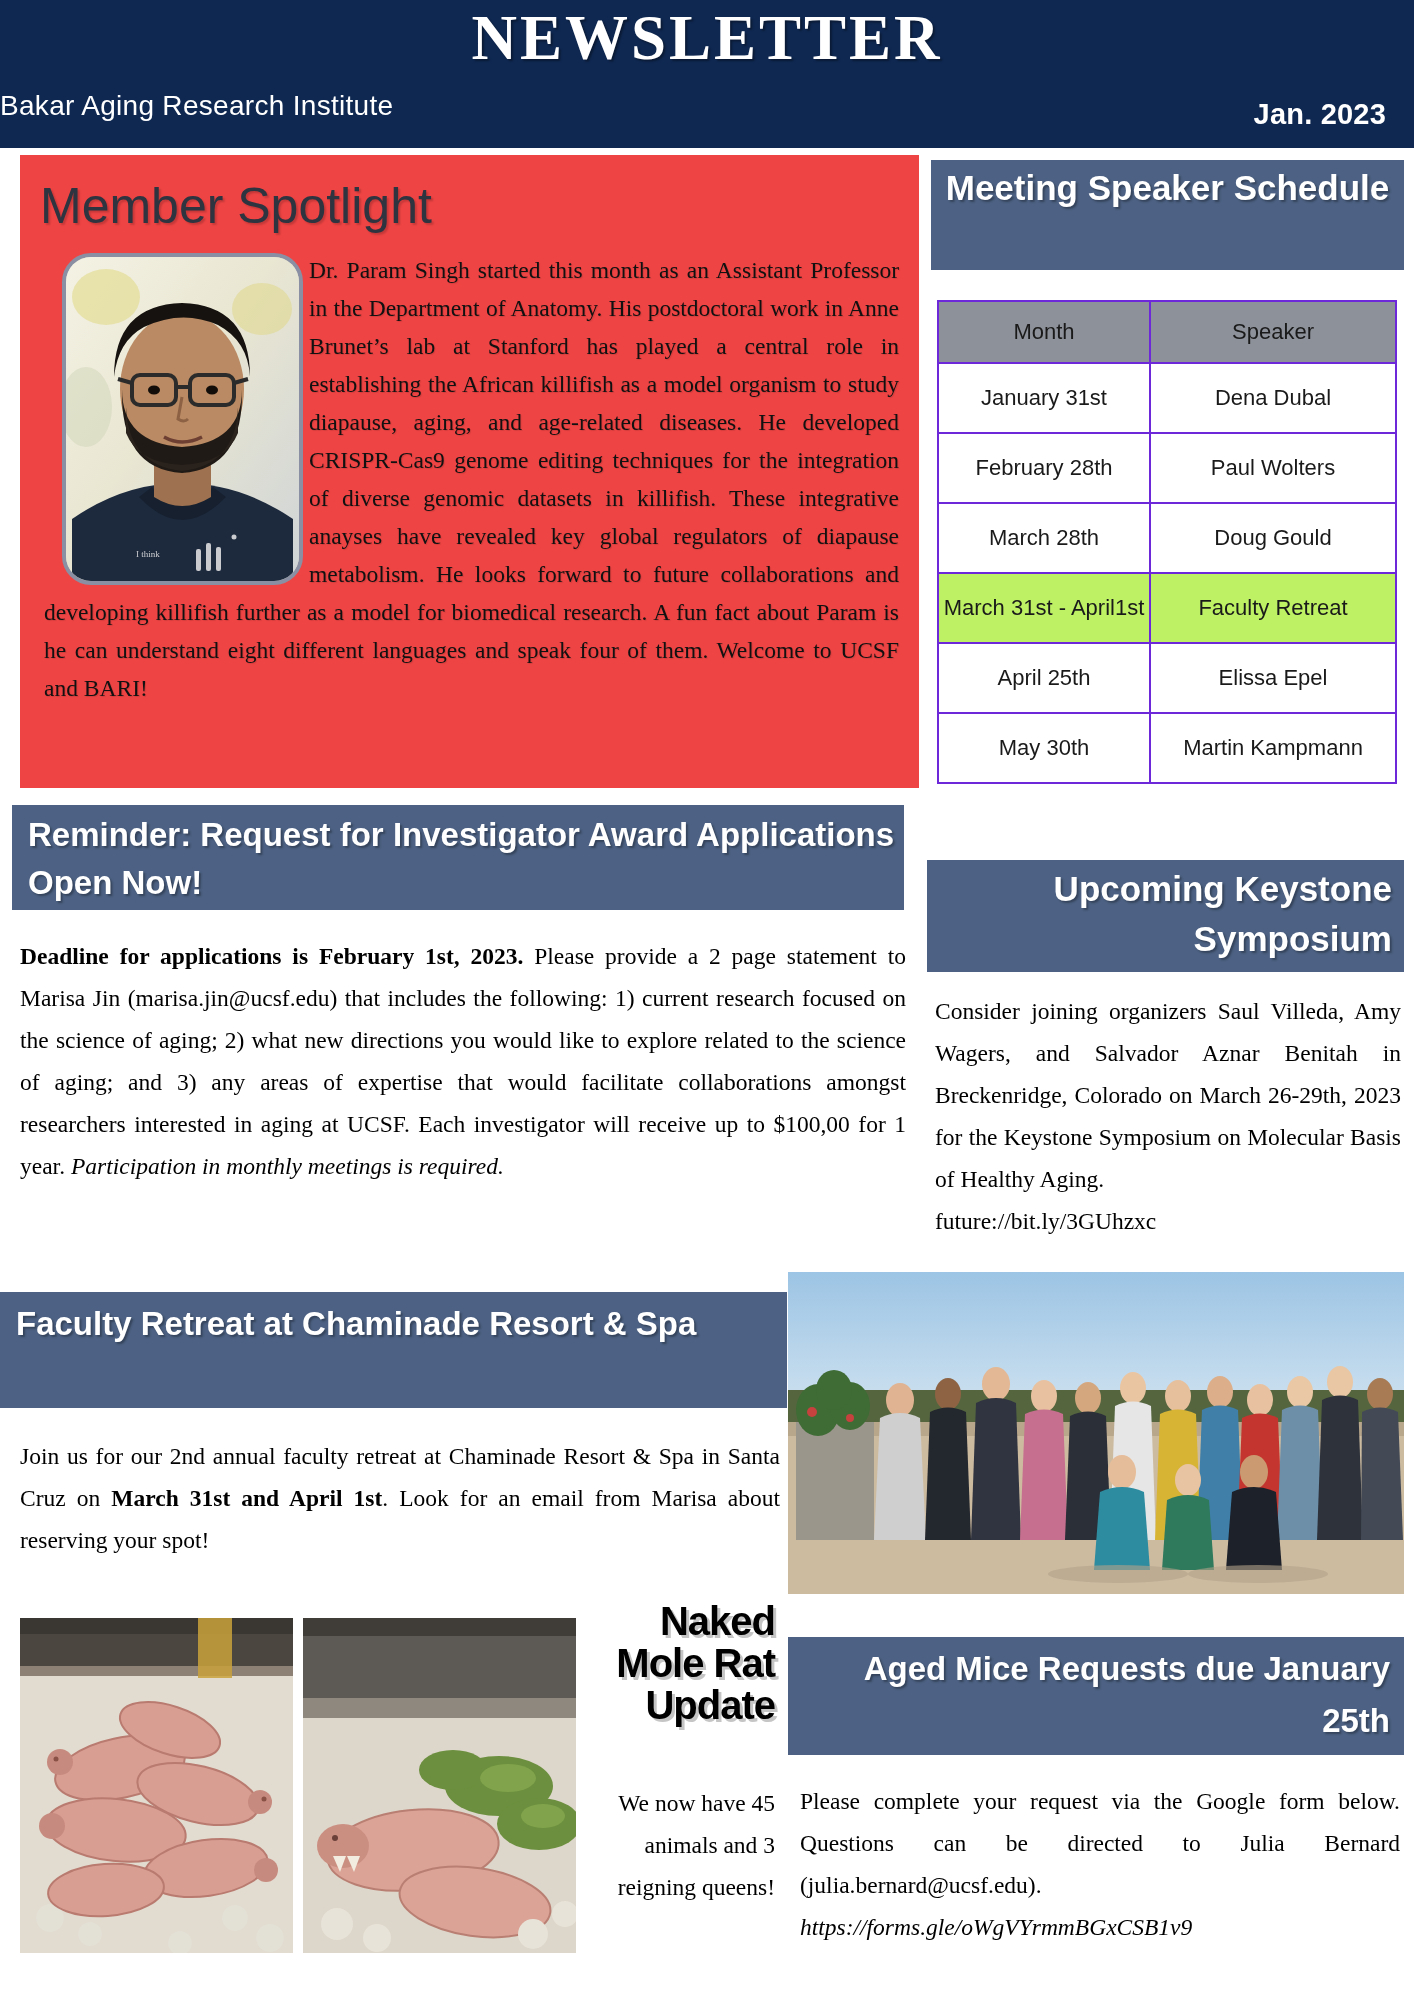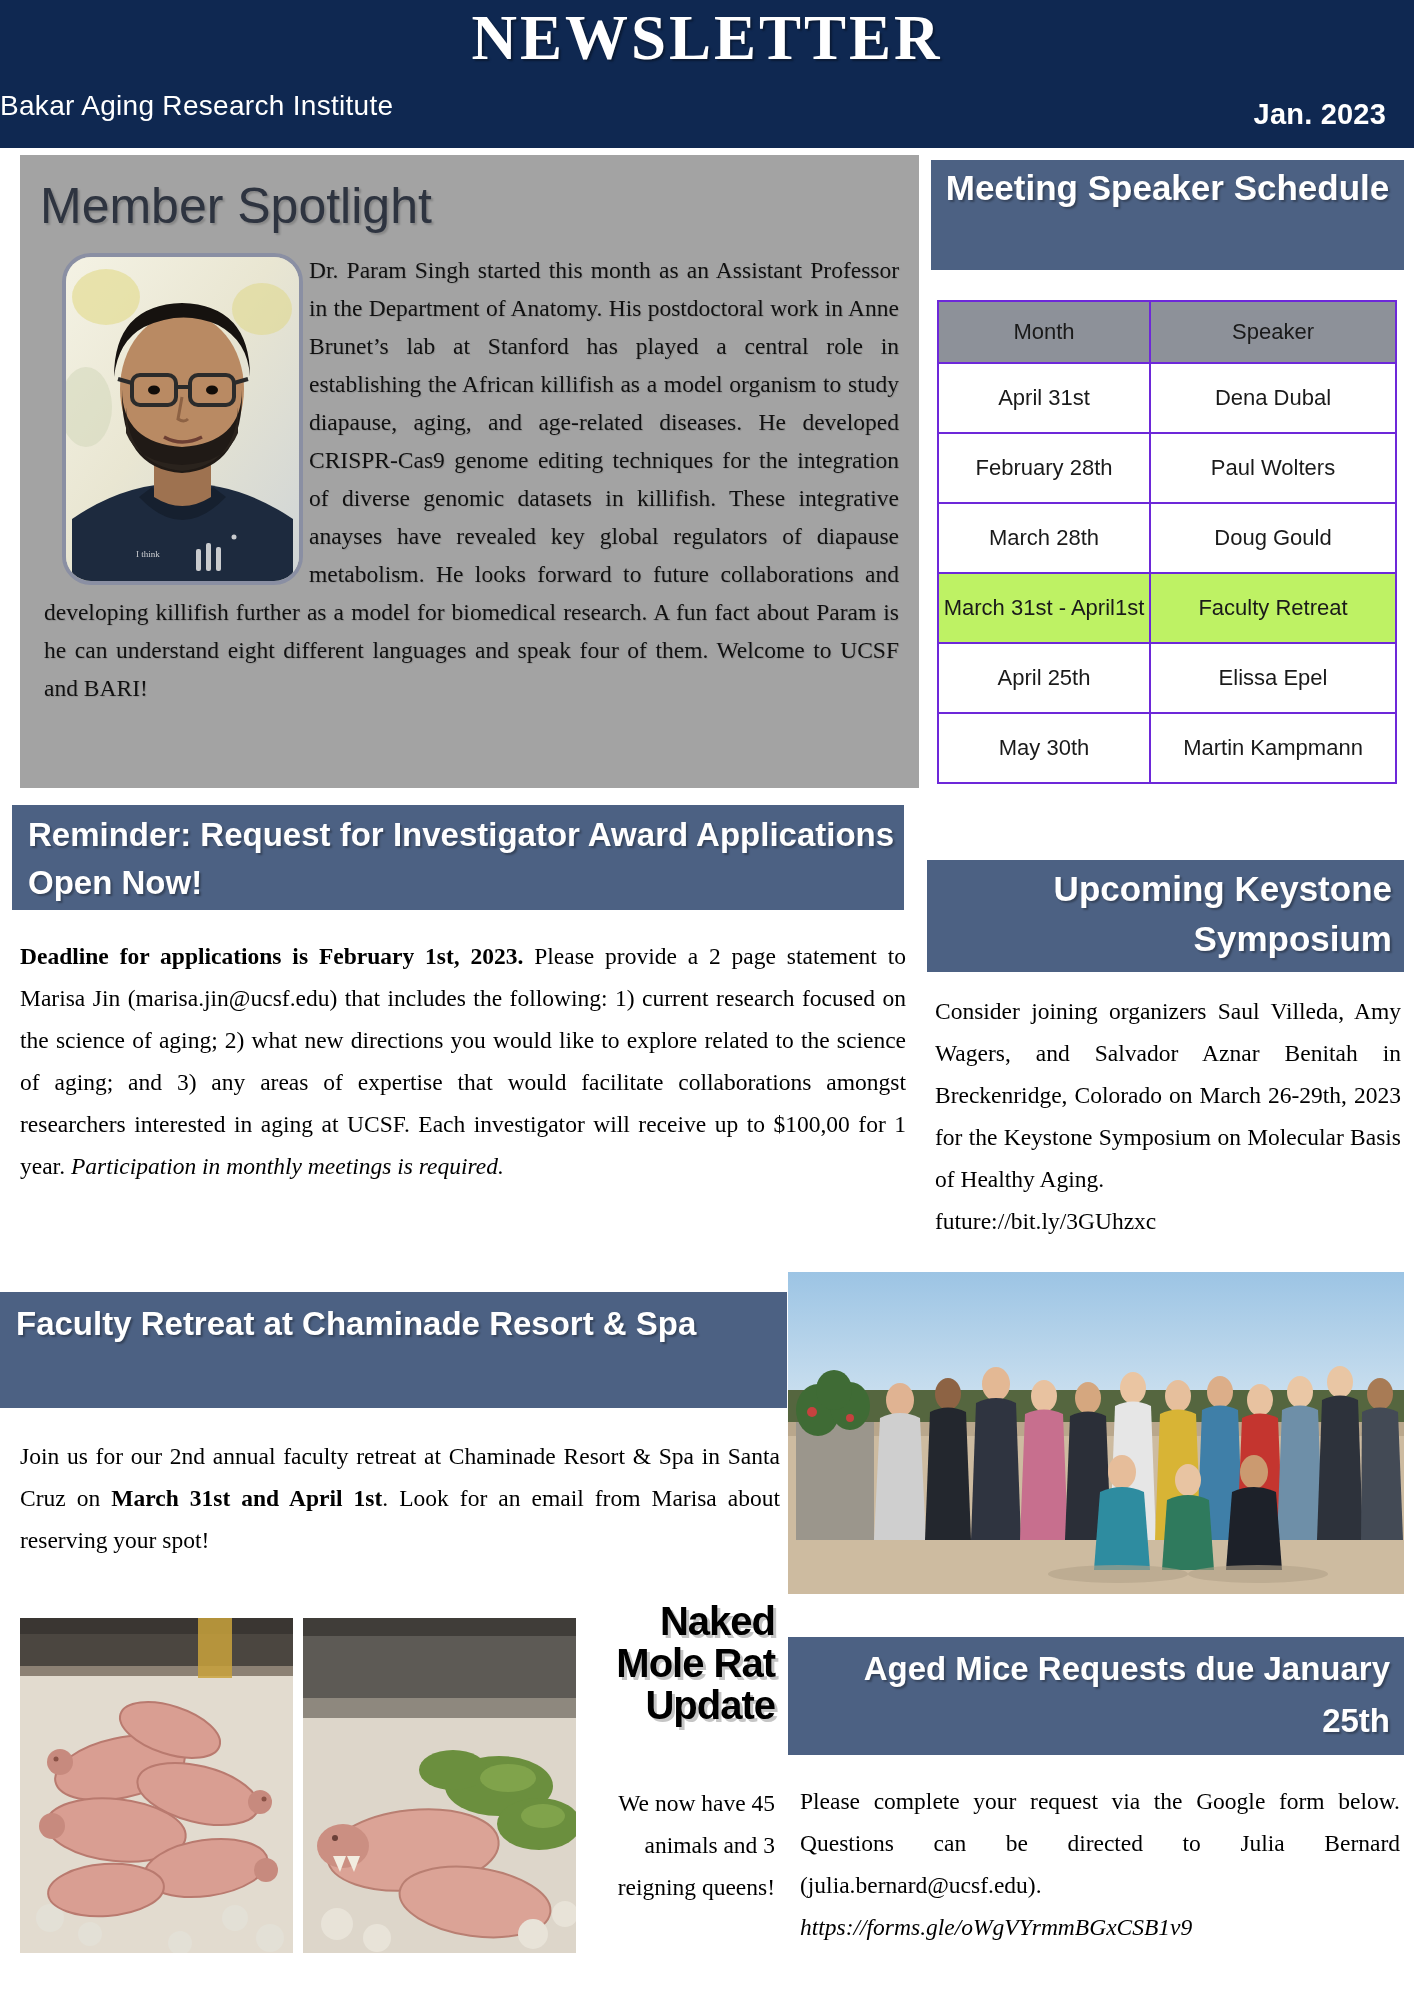--- a/index.html
+++ b/index.html
@@ -60,21 +60,21 @@
     font-weight: bold;
     text-shadow: 2px 2px 2px rgba(0,0,0,0.30);
     position: absolute;
   }
 
   
   .spotlight {
     position: absolute;
     left: 20px; top: 155px;
     width: 899px; height: 633px;
-    background: #a3a3a3;
+    background: #ef4444;
   }
   .spotlight-title {
     position: absolute;
     left: 20px; top: 22px;
     font-size: 50px;
     font-weight: 400;
     color: #2e3440;
     text-shadow: 2px 2px 2px rgba(0,0,0,0.18);
   }
   .spotlight-photo {
@@ -344,21 +344,21 @@
   </div>
   <table class="mss-table">
     <thead>
       <tr>
         <th class="col-month">Month</th>
         <th>Speaker</th>
       </tr>
     </thead>
     <tbody>
       <tr>
-        <td class="col-month">April 31st</td>
+        <td class="col-month">January 31st</td>
         <td>Dena Dubal</td>
       </tr>
       <tr>
         <td class="col-month">February 28th</td>
         <td>Paul Wolters</td>
       </tr>
       <tr>
         <td class="col-month">March 28th</td>
         <td>Doug Gould</td>
       </tr>

